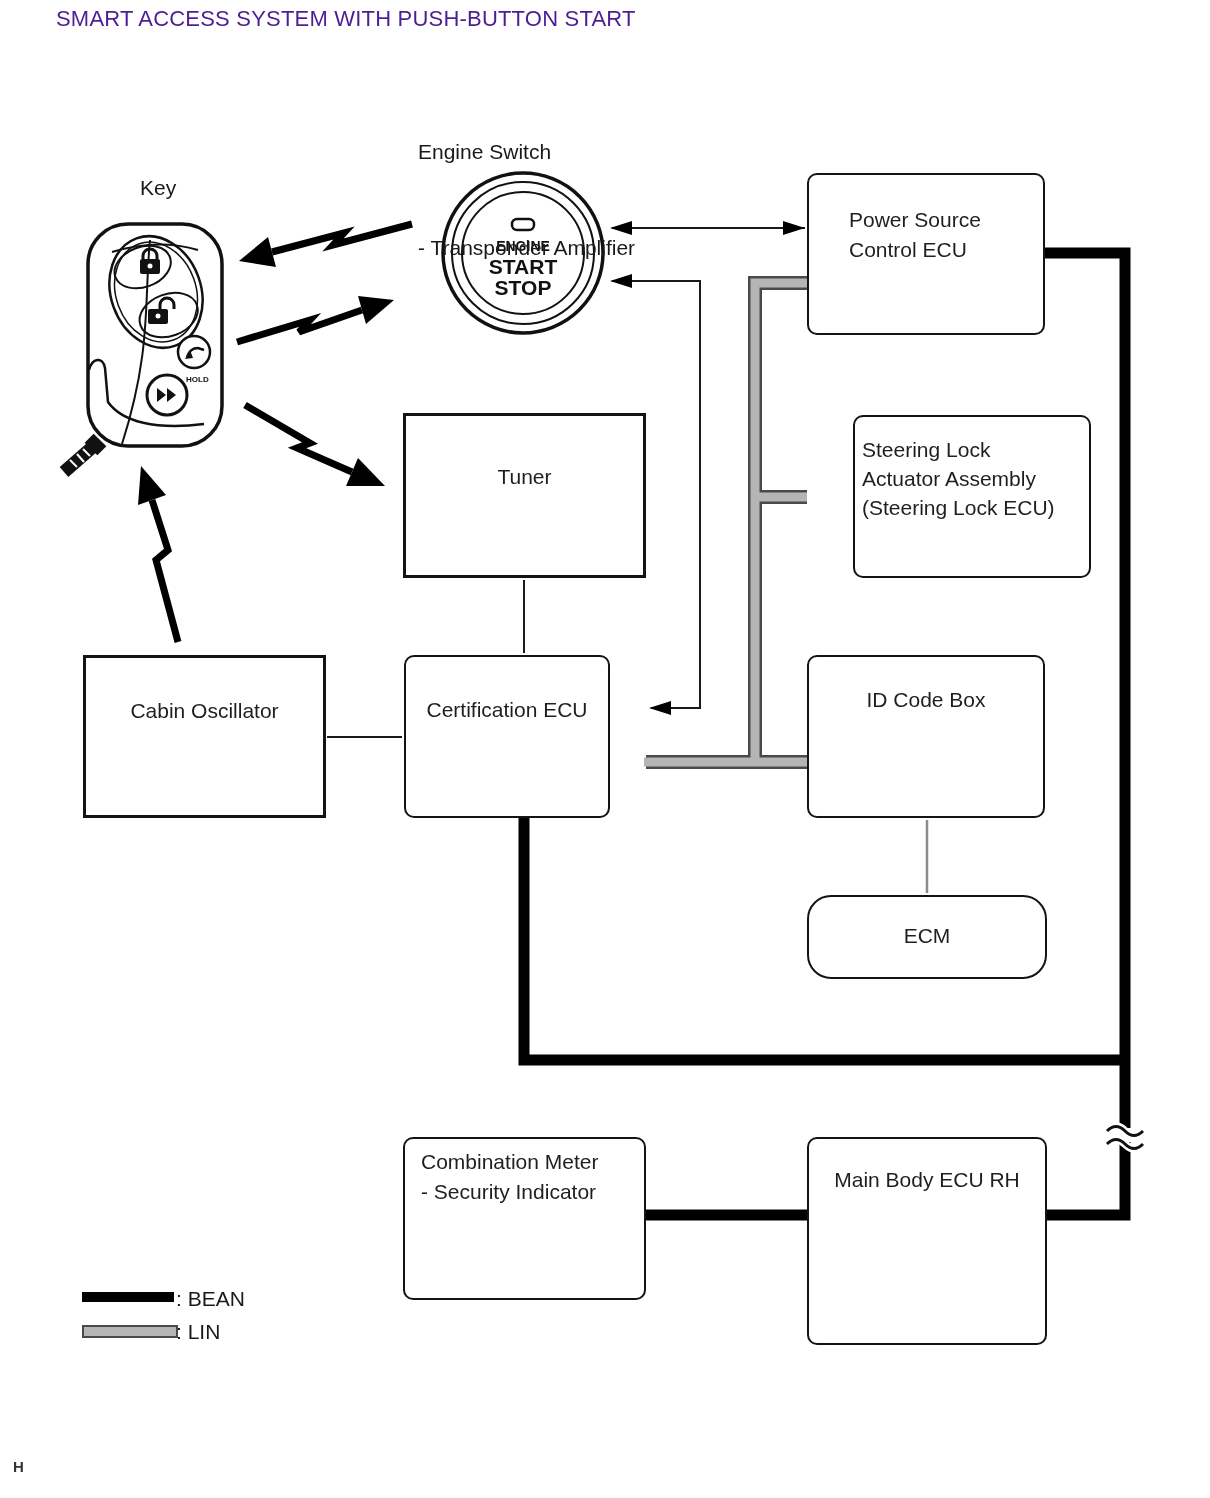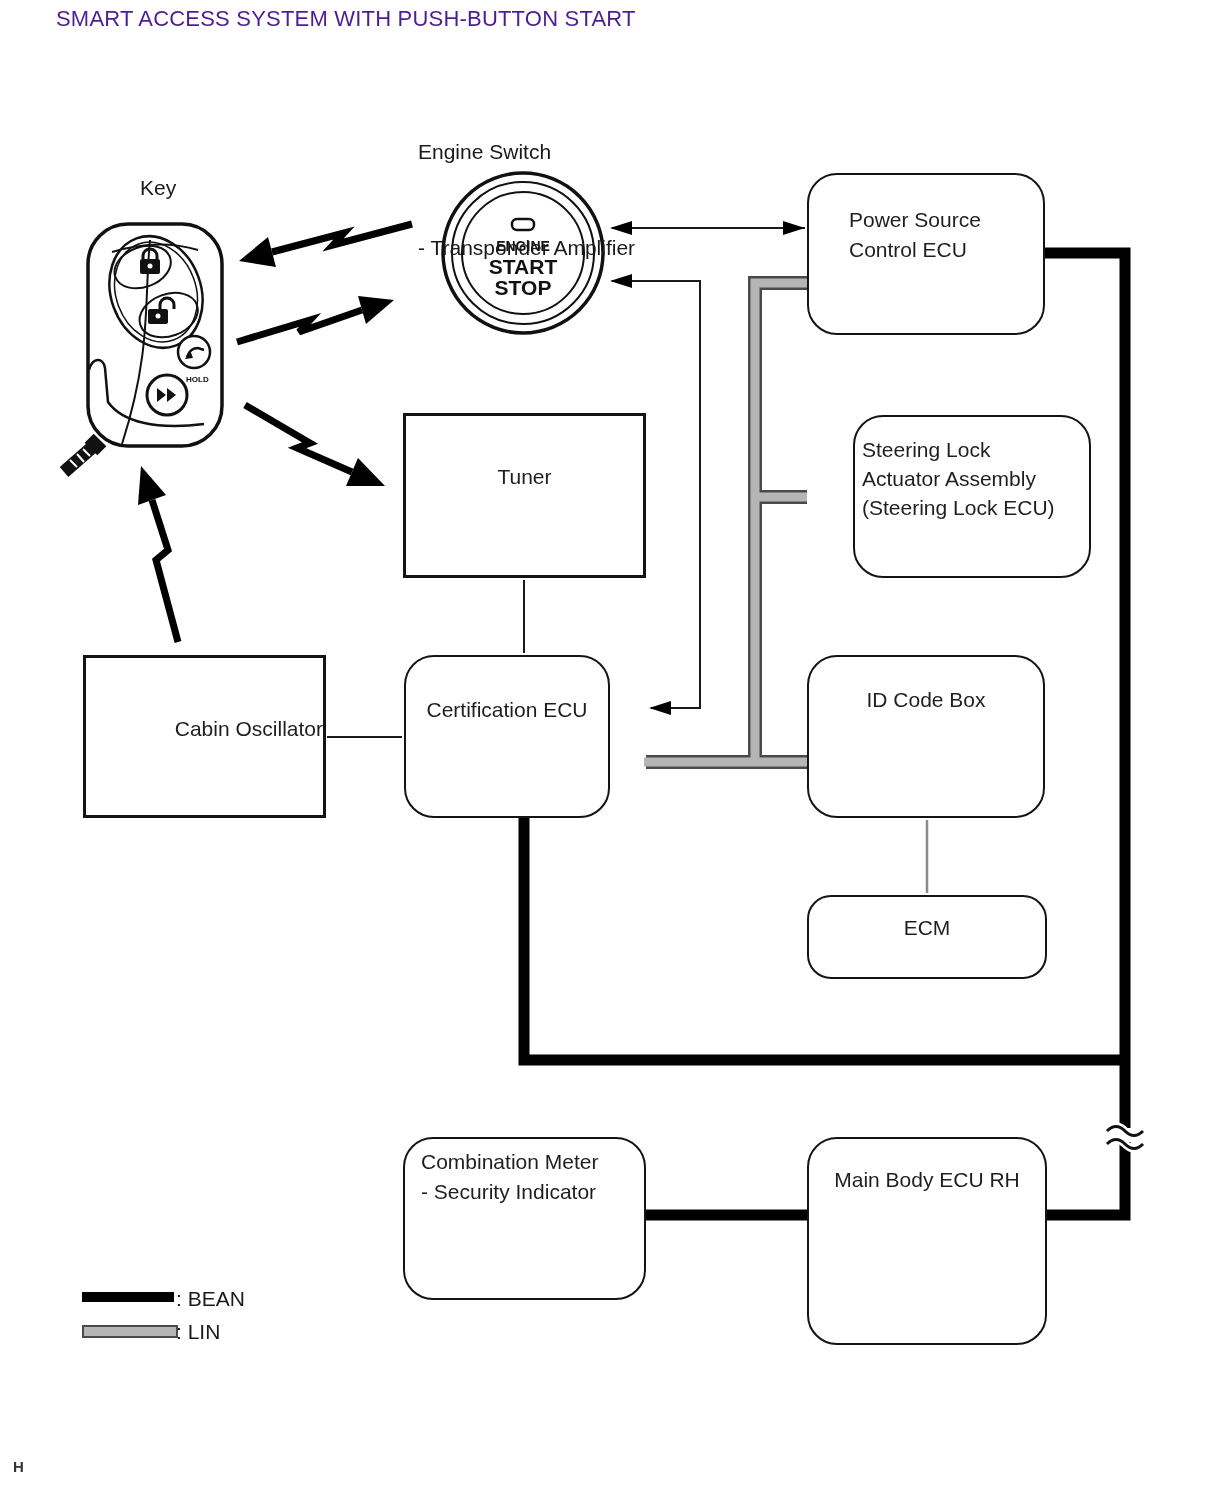--- a/index.html
+++ b/index.html
@@ -10,31 +10,31 @@
   #wires{position:absolute;left:0;top:0;z-index:1;}
   .lbl{position:absolute;z-index:3;white-space:pre;}
   .title{left:12px;top:6px;font-size:22px;letter-spacing:.2px;color:#4c1d95;margin-left:44px;}
   .engine-switch-label{left:418px;top:72px;font-size:21px;line-height:32px;}
   .key-label{left:140px;top:176px;font-size:21px;}
   .page-letter{left:13px;top:1458px;font-size:15px;color:#333;font-weight:bold;}
   .box{
     position:absolute;z-index:2;background:#fff;border:2.5px solid #141414;
     box-sizing:border-box;font-size:21px;line-height:30px;color:#1f1f1f;
   }
-  .round{border-radius:30px;}
+  .round{border-radius:10px;}
   .ctr{text-align:center;}
   .box-power{left:807px;top:173px;width:238px;height:162px;padding:30px 10px 0 40px;}
   .box-steer{left:853px;top:415px;width:238px;height:163px;padding:18px 4px 0 7px;line-height:29px;}
   .box-idcode{left:807px;top:655px;width:238px;height:163px;padding-top:28px;}
-  .box-ecm{left:807px;top:895px;width:240px;height:84px;border-radius:24px;padding-top:16px;}
+  .box-ecm{left:807px;top:895px;width:240px;height:84px;border-radius:24px;padding-top:24px;}
   .box-mainbody{left:807px;top:1137px;width:240px;height:208px;padding-top:26px;}
   .box-comb{left:403px;top:1137px;width:243px;height:163px;padding:8px 4px 0 16px;}
   .box-cert{left:404px;top:655px;width:206px;height:163px;padding-top:38px;}
   .box-tuner{left:403px;top:413px;width:243px;height:165px;border-width:3px;padding-top:46px;}
-  .box-cabin{left:83px;top:655px;width:243px;height:163px;border-width:3px;padding-top:56px;text-align:right;}
+  .box-cabin{left:83px;top:655px;width:243px;height:163px;border-width:3px;padding-top:38px;}
   .legend-row{position:absolute;z-index:3;}
   .legend-bar{position:absolute;left:0;top:5px;width:92px;}
   .bar-bean{height:10px;background:#000;}
   .bar-lin{height:9px;background:#b5b5b5;border:2px solid #4a4a4a;}
   .legend-text{position:absolute;left:94px;top:0;font-size:21px;}
   .legend-bean{left:82px;top:1287px;width:200px;height:28px;}
   .legend-lin{left:82px;top:1320px;width:200px;height:28px;}
 </style>
 </head>
 <body>

